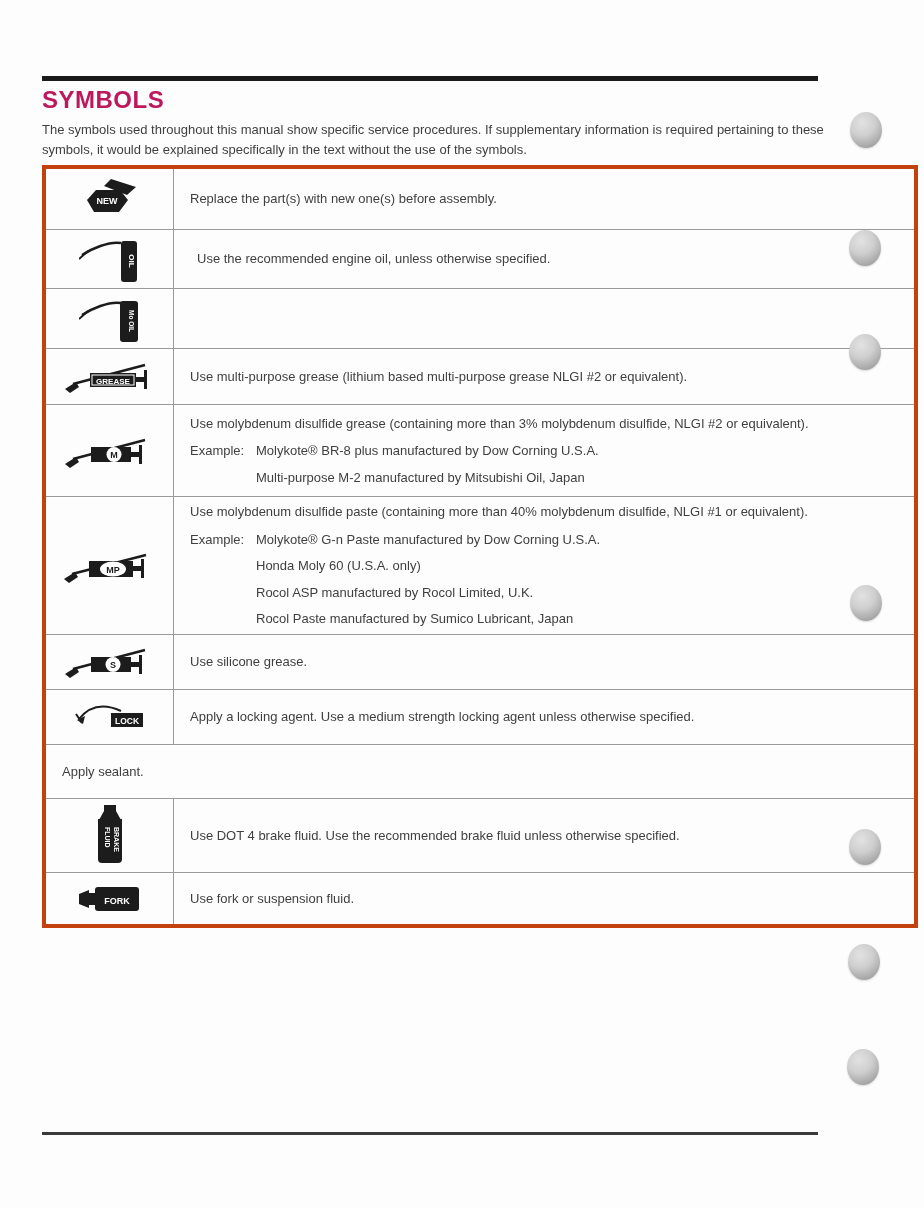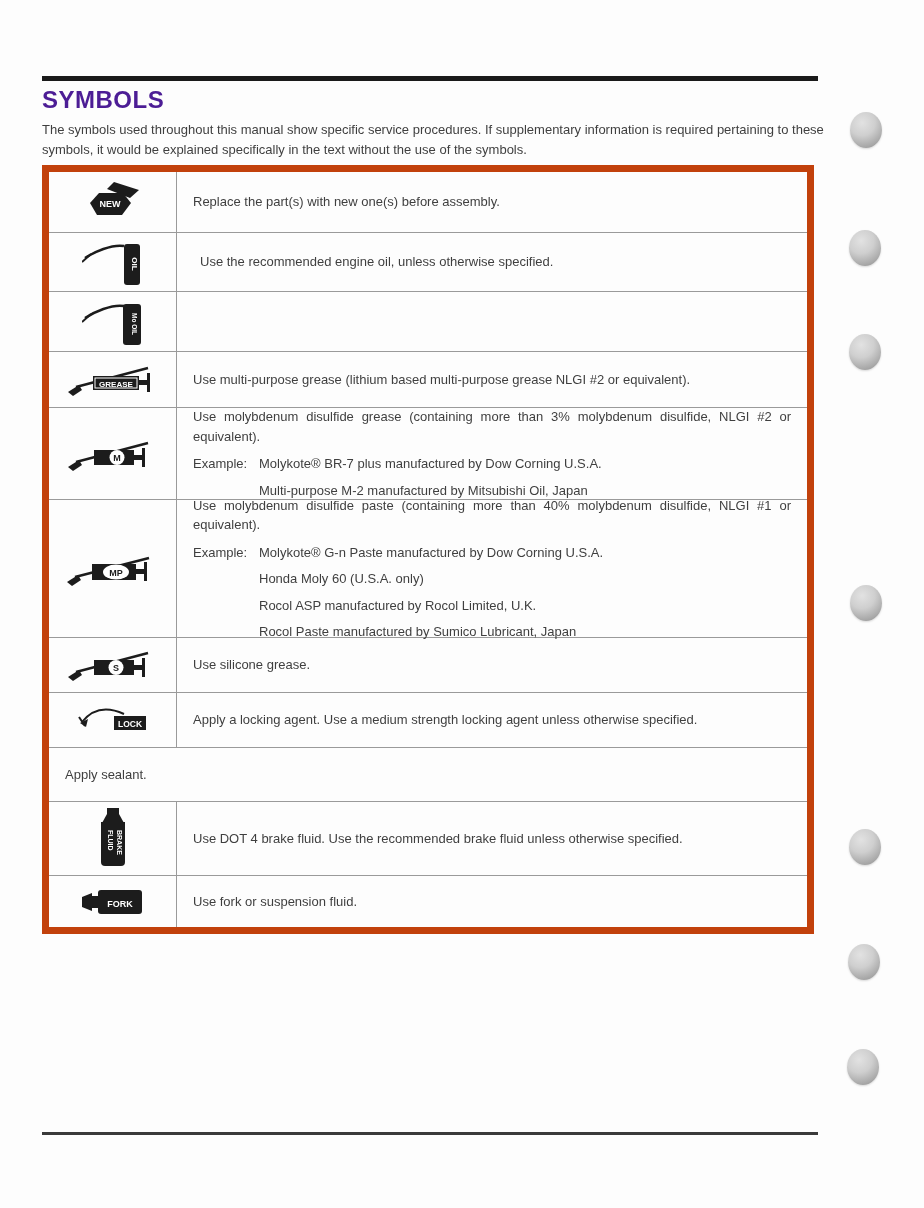--- a/index.html
+++ b/index.html
@@ -11,30 +11,30 @@
     position:relative;
     overflow:hidden;
   }
   .page{position:absolute;inset:0;background:#fdfdfd;}
 
   .top-rule{position:absolute;left:42px;top:76px;width:776px;height:5px;background:#1a1a1a;}
   .bottom-rule{position:absolute;left:42px;top:1132px;width:776px;height:3px;background:#3a3a3a;}
 
   .page-title{
     position:absolute;left:42px;top:86px;
-    font-size:24px;font-weight:bold;color:#4c1d95;letter-spacing:0.5px;
+    font-size:24px;font-weight:bold;color:#be185d;letter-spacing:0.5px;
   }
   .intro{
     position:absolute;left:42px;top:120px;width:788px;
     font-size:13px;line-height:1.5;color:#3f3f3f;
   }
 
   .symbols-table{
-    position:absolute;left:42px;top:165px;width:772px;
-    border:7px solid #c2410c;
+    position:absolute;left:42px;top:165px;width:876px;
+    border:4px solid #c2410c;
     box-sizing:border-box;
     background:#fdfdfd;
   }
   .trow{display:flex;box-sizing:border-box;}
   .trow + .trow{border-top:1px solid #9a9a9a;}
   .r1{height:60px;} .r2{height:59px;gap:7px;} .r3{height:60px;} .r4{height:56px;}
   .r5{height:92px;} .r6{height:138px;} .r7{height:55px;} .r8{height:55px;}
   .r9{height:54px;} .r10{height:74px;} .r11{height:52px;}
 
   .cell-icon{
@@ -157,21 +157,21 @@
             <rect class="ink" x="66" y="21" width="8" height="5"></rect>
             <rect class="ink" x="74" y="14" width="3" height="19"></rect>
           </svg>
         </span>
       </div>
       <div class="cell-text">
         <p class="justify">Use molybdenum disulfide grease (containing more than 3% molybdenum disulfide, NLGI #2 or equivalent).</p>
         <div class="example">
           <span class="example-label">Example:</span>
           <span class="example-lines">
-            <span>Molykote® BR-7 plus manufactured by Dow Corning U.S.A.</span>
+            <span>Molykote® BR-8 plus manufactured by Dow Corning U.S.A.</span>
             <span>Multi-purpose M-2 manufactured by Mitsubishi Oil, Japan</span>
           </span>
         </div>
       </div>
     </div>
 
     <div class="trow r6">
       <div class="cell-icon">
         <span>
           <svg width="92" height="40" viewBox="0 0 92 40">

